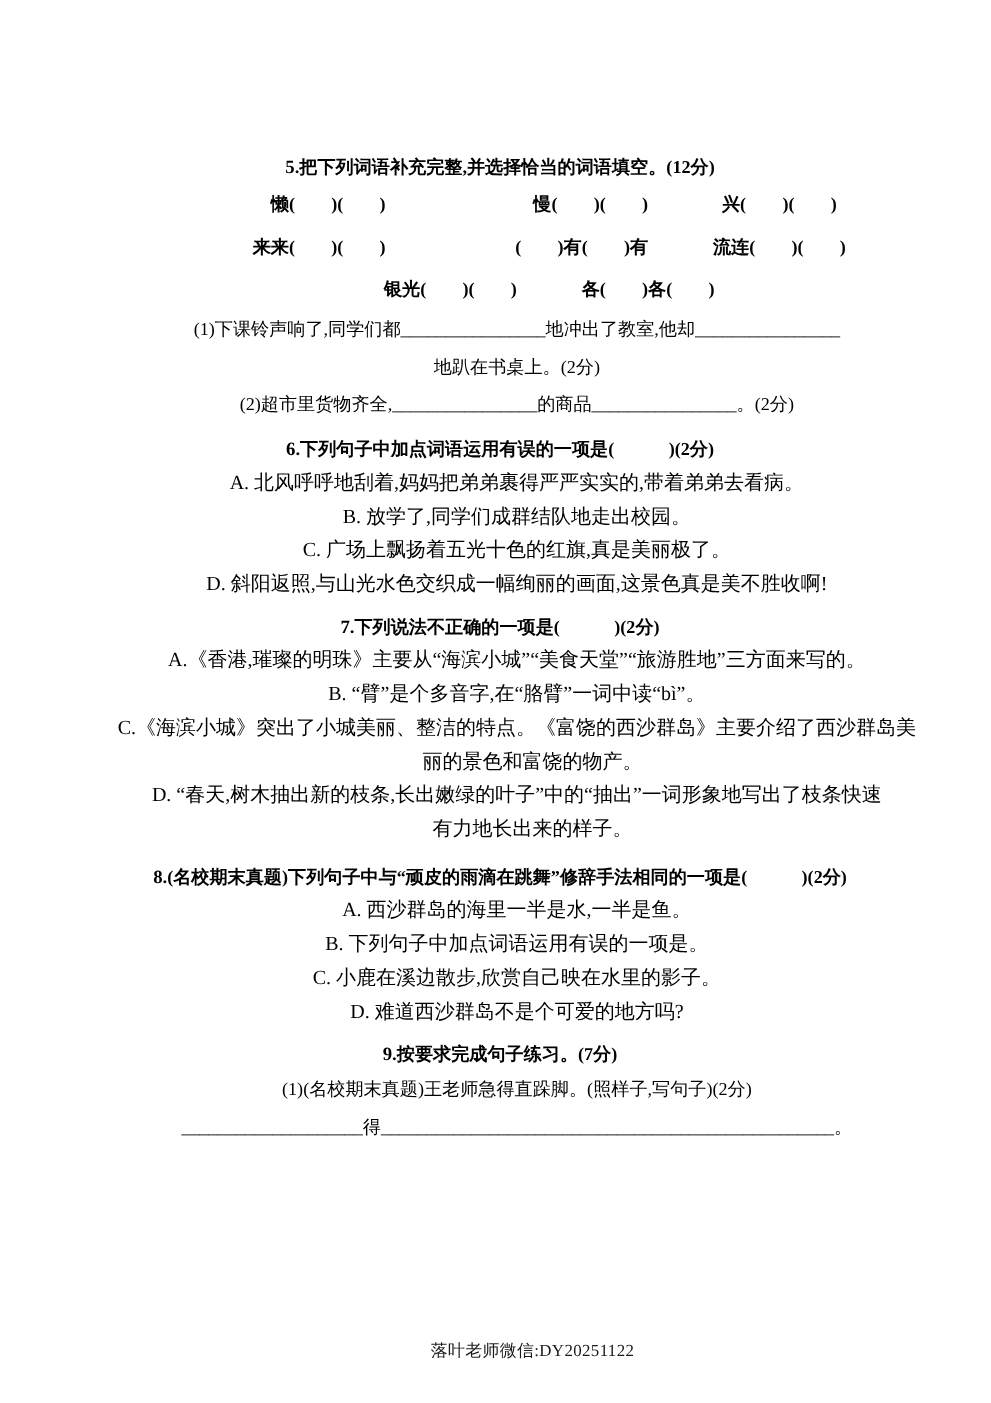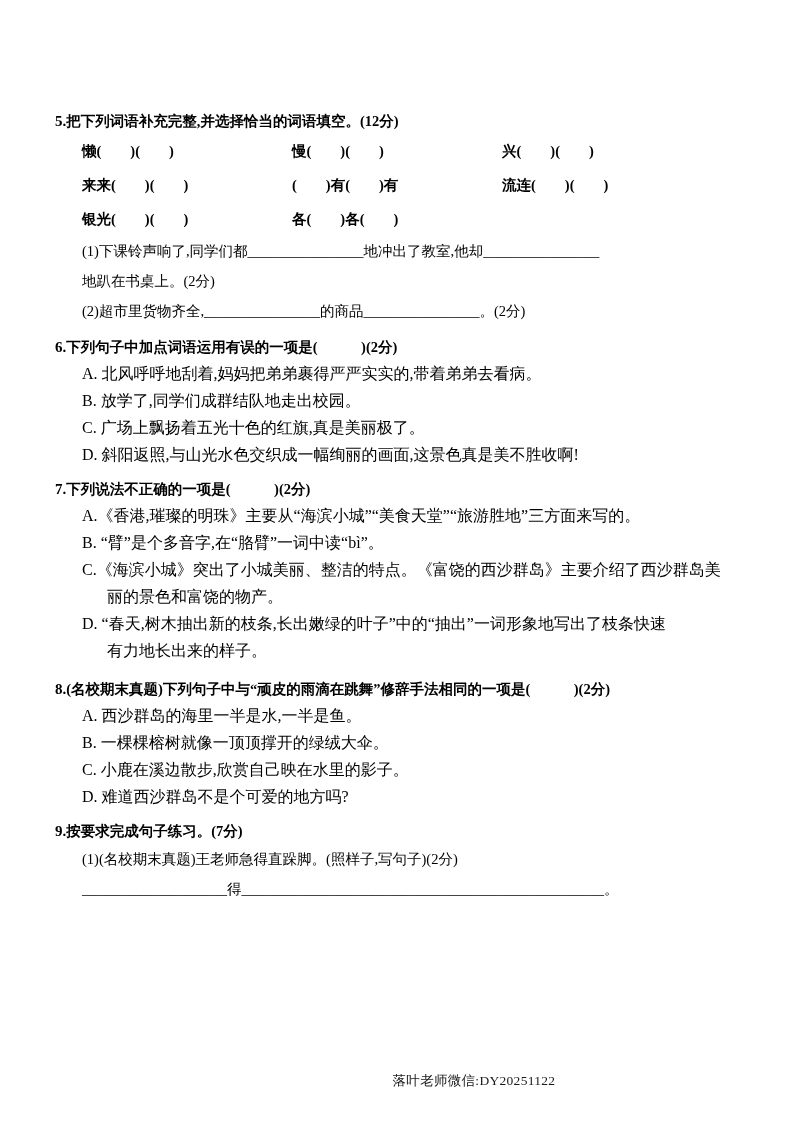--- a/index.html
+++ b/index.html
@@ -18,22 +18,23 @@
   .page {
     position: absolute;
     left: 0; top: 0;
     width: 793px;
     height: 1122px;
     padding: 0;
   }
   .content {
     position: absolute;
     left: 55px;
-    top: 108px;
+    top: 121px;
     width: 690px;
+    text-align: center;
   }
   .q {
     margin-bottom: 2px;
   }
   .qhead {
     font-size: 14.5px;
     font-weight: bold;
     line-height: 26px;
     white-space: nowrap;
   }
@@ -71,21 +72,20 @@
   }
   .footer {
     position: absolute;
     left: 0;
     top: 1072px;
     width: 692px;
     text-align: center;
     font-size: 13.5px;
     color: #1a1a1a;
     letter-spacing: 0.3px;
-    padding-left: 48px;
   }
   .footer .f-inner {
     display: inline-block;
     margin-left: 160px;
   }
   .spacer-sm { height: 6px; }
   .spacer-md { height: 10px; }
 </style>
 </head>
 <body>
@@ -139,21 +139,21 @@
       <div class="opt indent2">有力地长出来的样子。</div>
     </div>
 
     <div class="spacer-md"></div>
 
     <div class="q">
       <div class="qhead">
         <span class="qnum">8.</span><span class="bold">(名校期末真题)</span><span>下列句子中与“顽皮的雨滴在跳舞”修辞手法相同的一项是(　　　)(2分)</span>
       </div>
       <div class="opt">A. 西沙群岛的海里一半是水,一半是鱼。</div>
-      <div class="opt">B. 一棵棵榕树就像一顶顶撑开的绿绒大伞。</div>
+      <div class="opt">B. 下列句子中加点词语运用有误的一项是。</div>
       <div class="opt">C. 小鹿在溪边散步,欣赏自己映在水里的影子。</div>
       <div class="opt">D. 难道西沙群岛不是个可爱的地方吗?</div>
     </div>
 
     <div class="spacer-sm"></div>
 
     <div class="q">
       <div class="qhead">
         <span class="qnum">9.</span><span>按要求完成句子练习。(7分)</span>
       </div>

